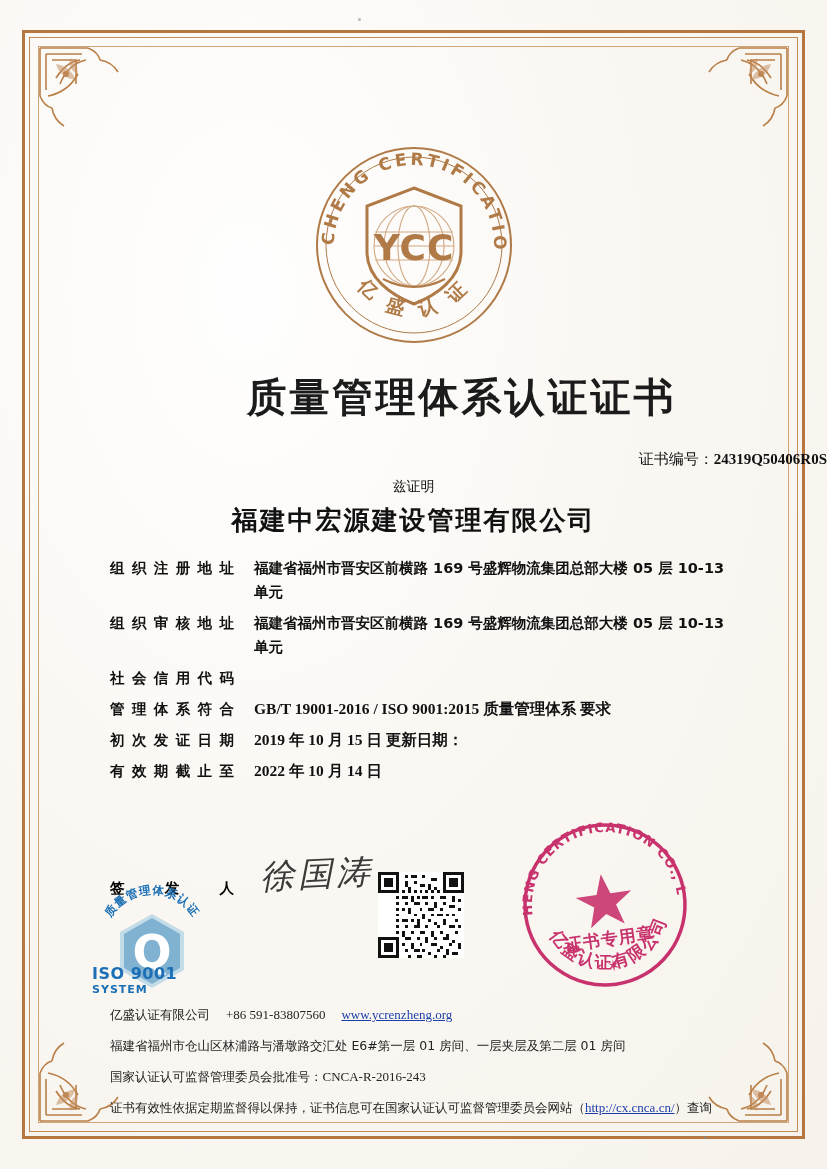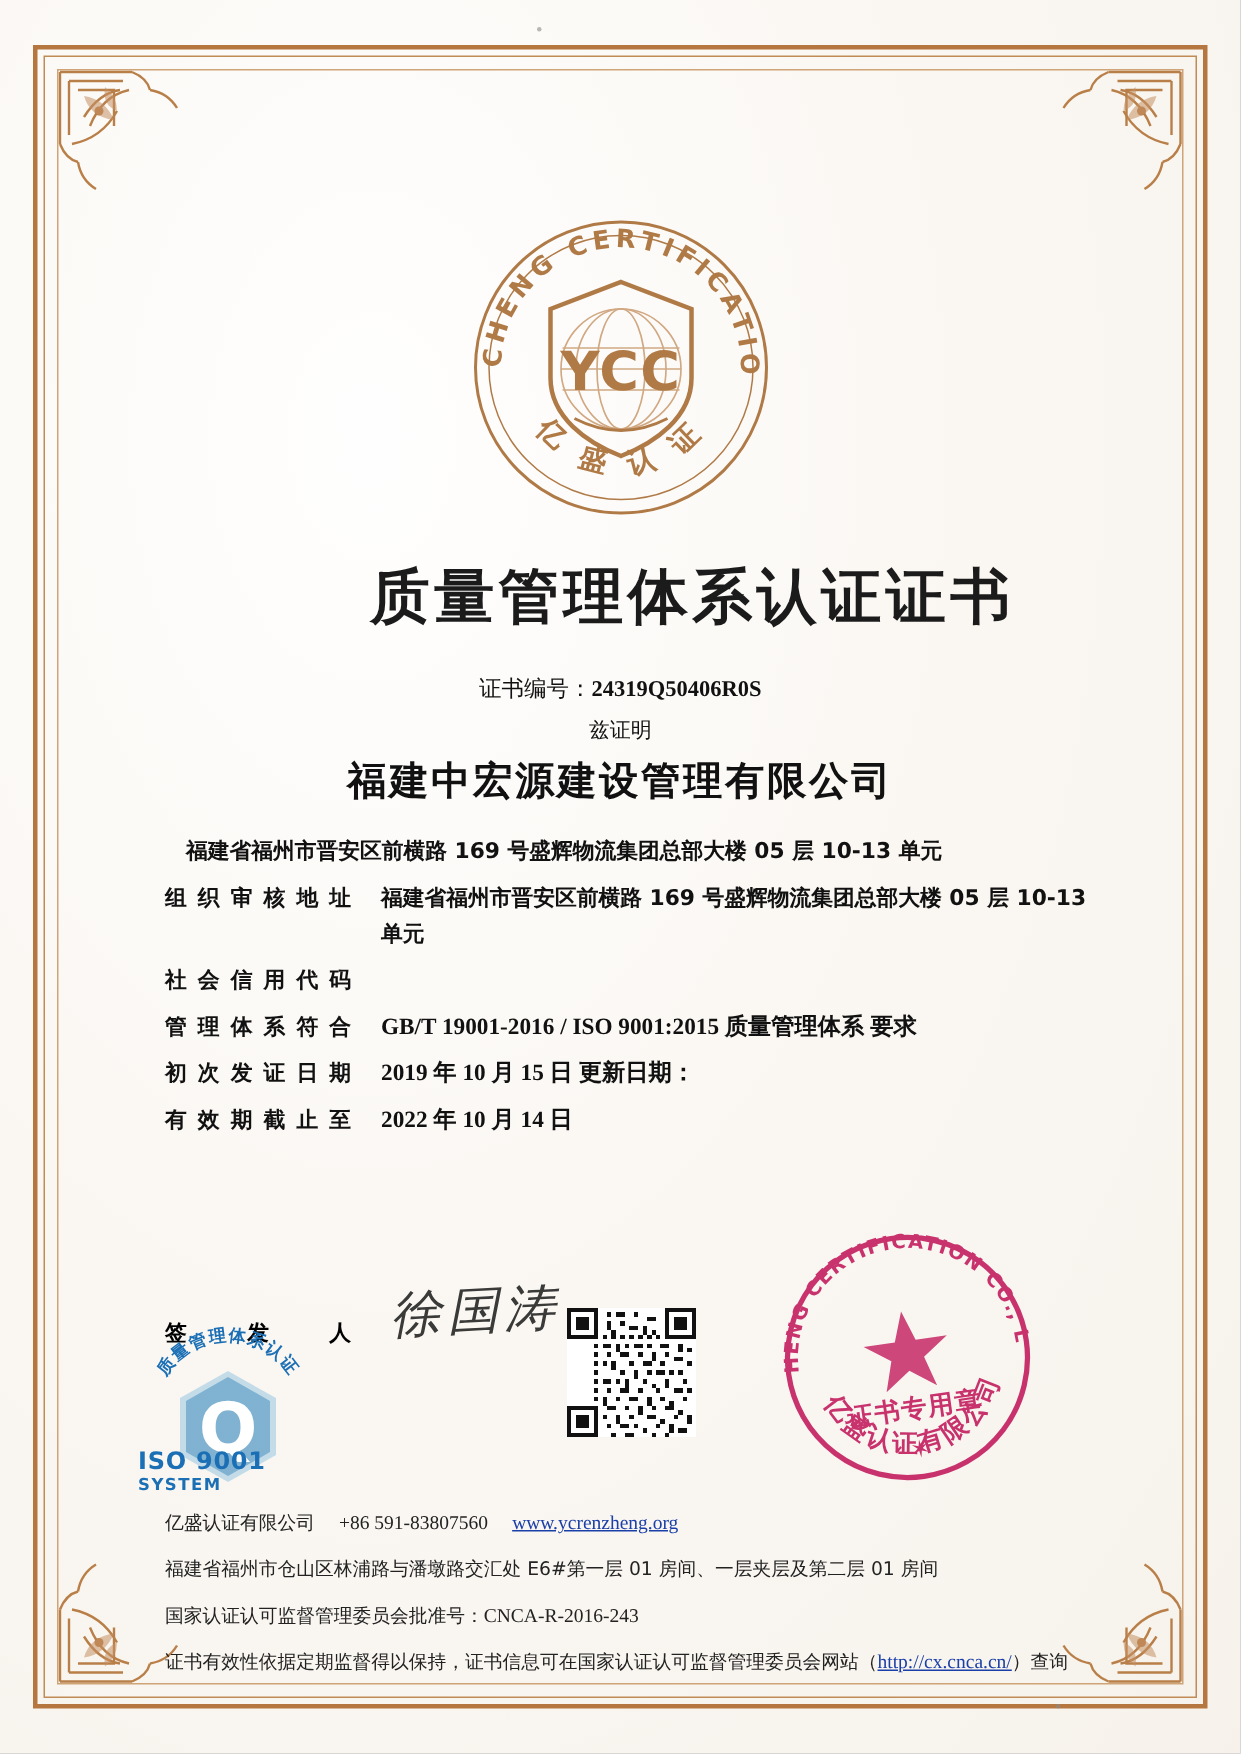--- a/index.html
+++ b/index.html
@@ -102,21 +102,21 @@
     font-size: 40px;
     letter-spacing: 3px;
     color: #1b1b1b;
     padding-left: 48px;
   }
   .cert-no {
     position: absolute;
     top: 450px;
     left: 0;
     width: 100%;
-    text-align: center;
+    text-align: right;
     font-size: 15px;
     color: #111;
     font-family: "Liberation Serif", serif;
     font-weight: bold;
   }
   .cert-no .lbl { font-weight: normal; }
   .hereby {
     position: absolute;
     top: 478px;
     left: 0;
@@ -415,20 +415,21 @@
   <div class="cert-no">
     <span class="lbl">证书编号：</span><span>24319Q50406R0S</span>
   </div>
 
   <div class="hereby">兹证明</div>
 
   <div class="company">福建中宏源建设管理有限公司</div>
 
   <div class="fields">
     <div class="row">
+      <div class="label">组织注册地址</div>
       <div class="value cjk">福建省福州市晋安区前横路 169 号盛辉物流集团总部大楼 05 层 10-13 单元</div>
     </div>
     <div class="row">
       <div class="label">组织审核地址</div>
       <div class="value cjk">福建省福州市晋安区前横路 169 号盛辉物流集团总部大楼 05 层 10-13 单元</div>
     </div>
     <div class="row">
       <div class="label">社会信用代码</div>
     </div>
     <div class="row">

